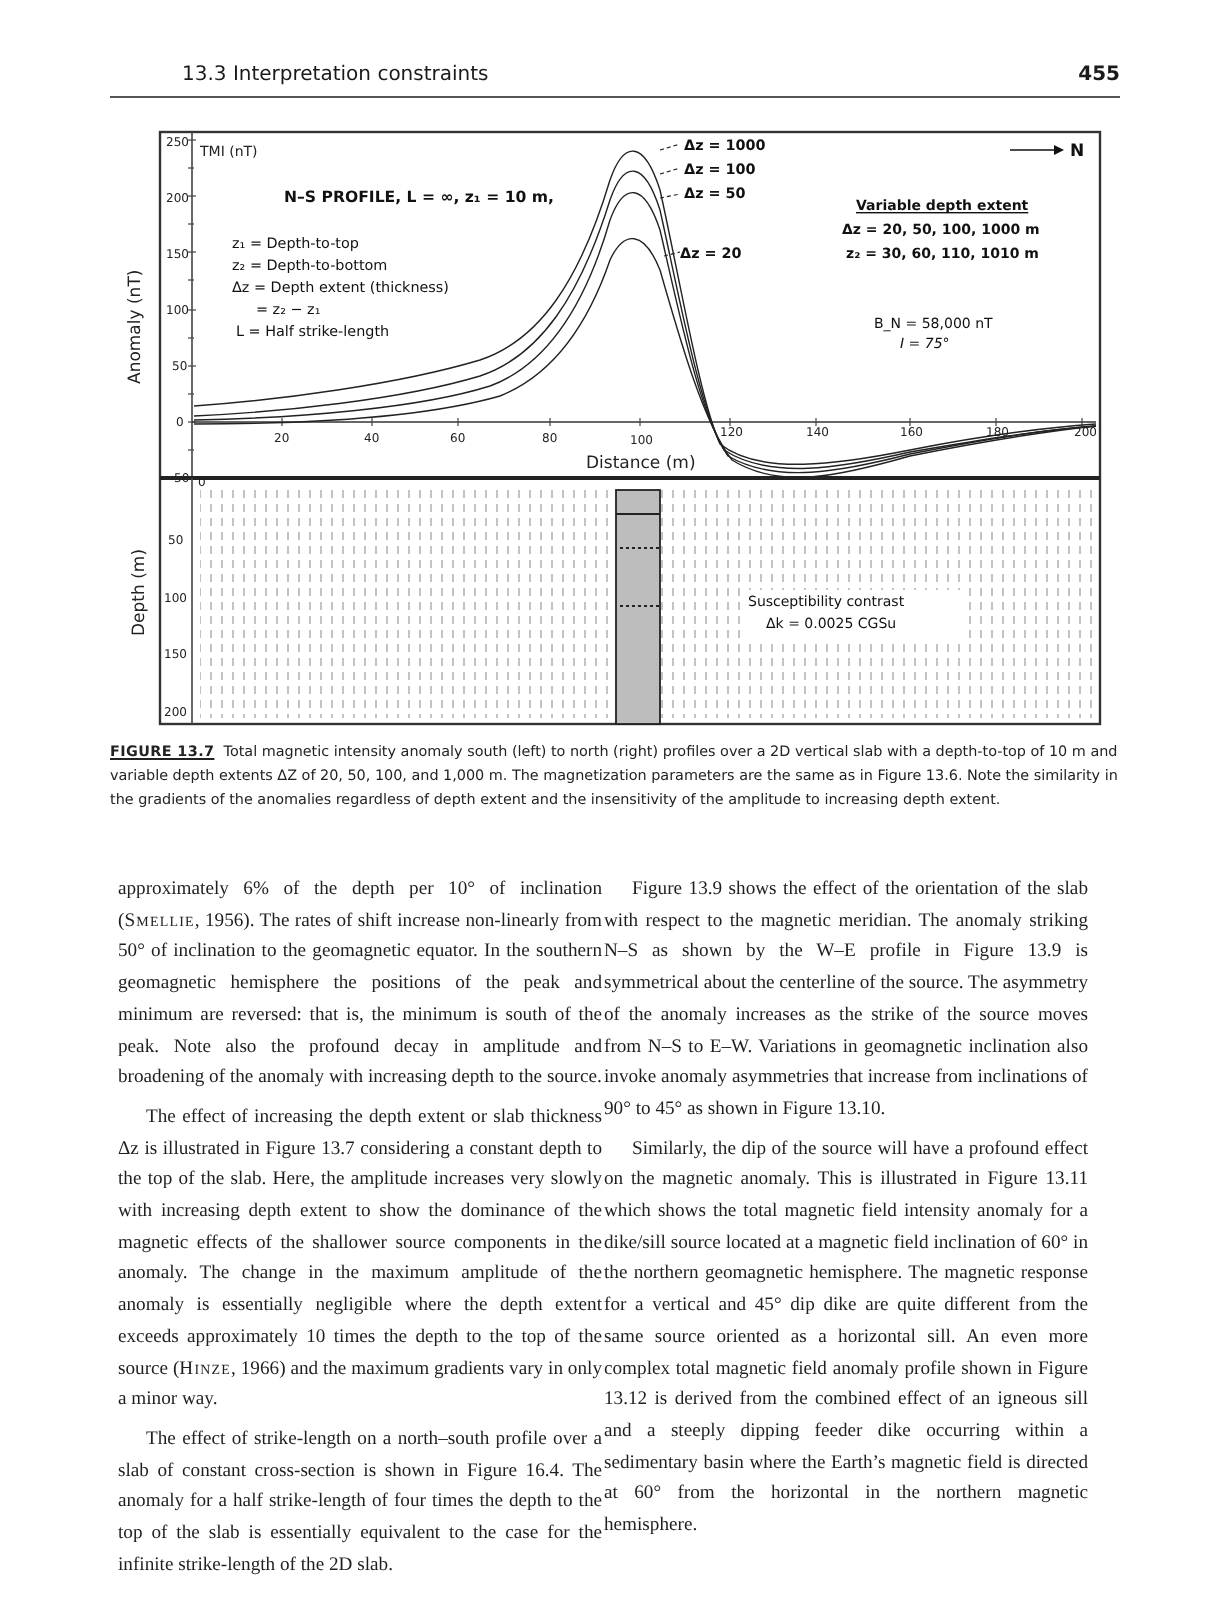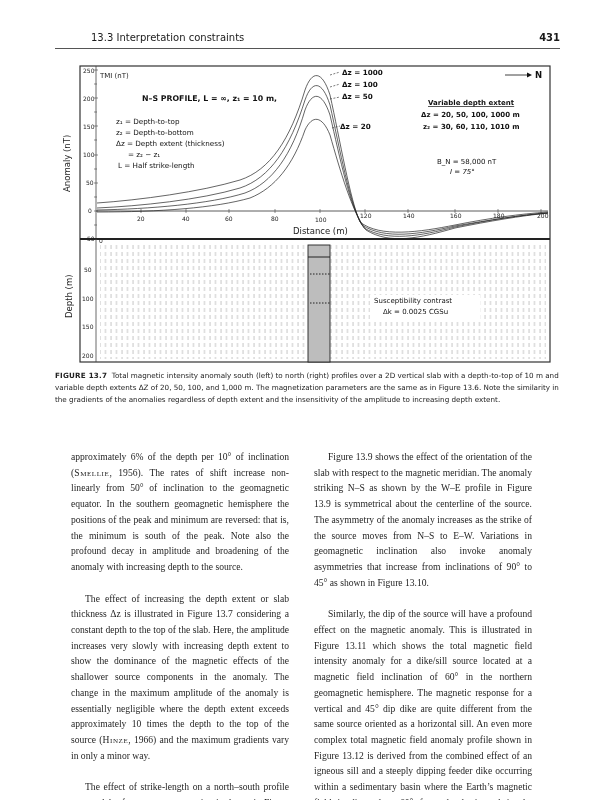--- a/index.html
+++ b/index.html
@@ -5,34 +5,34 @@
   html, body { margin:0; padding:0; background:#ffffff; }
   body { width:615px; height:800px; position:relative; overflow:hidden;
          font-family:"Liberation Serif", serif; color:#1a1a1a; }
   .running-head { position:absolute; left:55px; top:30px; width:505px; height:18px;
          border-bottom:1.5px solid #555; font-family:"DejaVu Sans", sans-serif; font-size:10px; }
   .running-head .sec { position:absolute; left:0; top:2px;margin-left:36px; }
   .running-head .pg { position:absolute; right:0; top:2px; font-weight:bold; }
   .figure { position:absolute; left:0; top:0; width:615px; height:380px; }
   .caption { position:absolute; left:55px; top:370px; width:510px; font-family:"DejaVu Sans", sans-serif;
          font-size:7.2px; line-height:12px; color:#222; }
-  .caption .lbl { font-weight:bold; letter-spacing:0.2px; }
+  .caption .lbl { font-weight:bold; letter-spacing:0.2px;text-decoration:underline; }
   .col { position:absolute; top:433px; width:250px; font-size:9.6px; line-height:15.7px; text-align:justify; color:#1f1f1f; }
-  .col p { margin:16px; }
+  .col p { margin:4px; }
   .col p.ind { text-indent:14px; }
   .col.left { left:55px; }
   .col.right { left:298px; }
   .sc { font-variant:small-caps; letter-spacing:0.6px; }
 </style>
 </head>
 <body>
 
 <div class="running-head">
   <span class="sec">13.3 Interpretation constraints</span>
-  <span class="pg">431</span>
+  <span class="pg">455</span>
 </div>
 
 <svg class="figure" viewBox="0 0 615 380" width="615" height="380">
   <defs>
     <pattern id="vgrid" x="0" y="0" width="5.5" height="7" patternUnits="userSpaceOnUse">
       <line x1="1" y1="0" x2="1" y2="4" stroke="#9a9a9a" stroke-width="0.6"></line>
     </pattern>
   </defs>
 
   <rect x="80" y="66" width="470" height="296" fill="#fff" stroke="#333" stroke-width="1.2"></rect>

